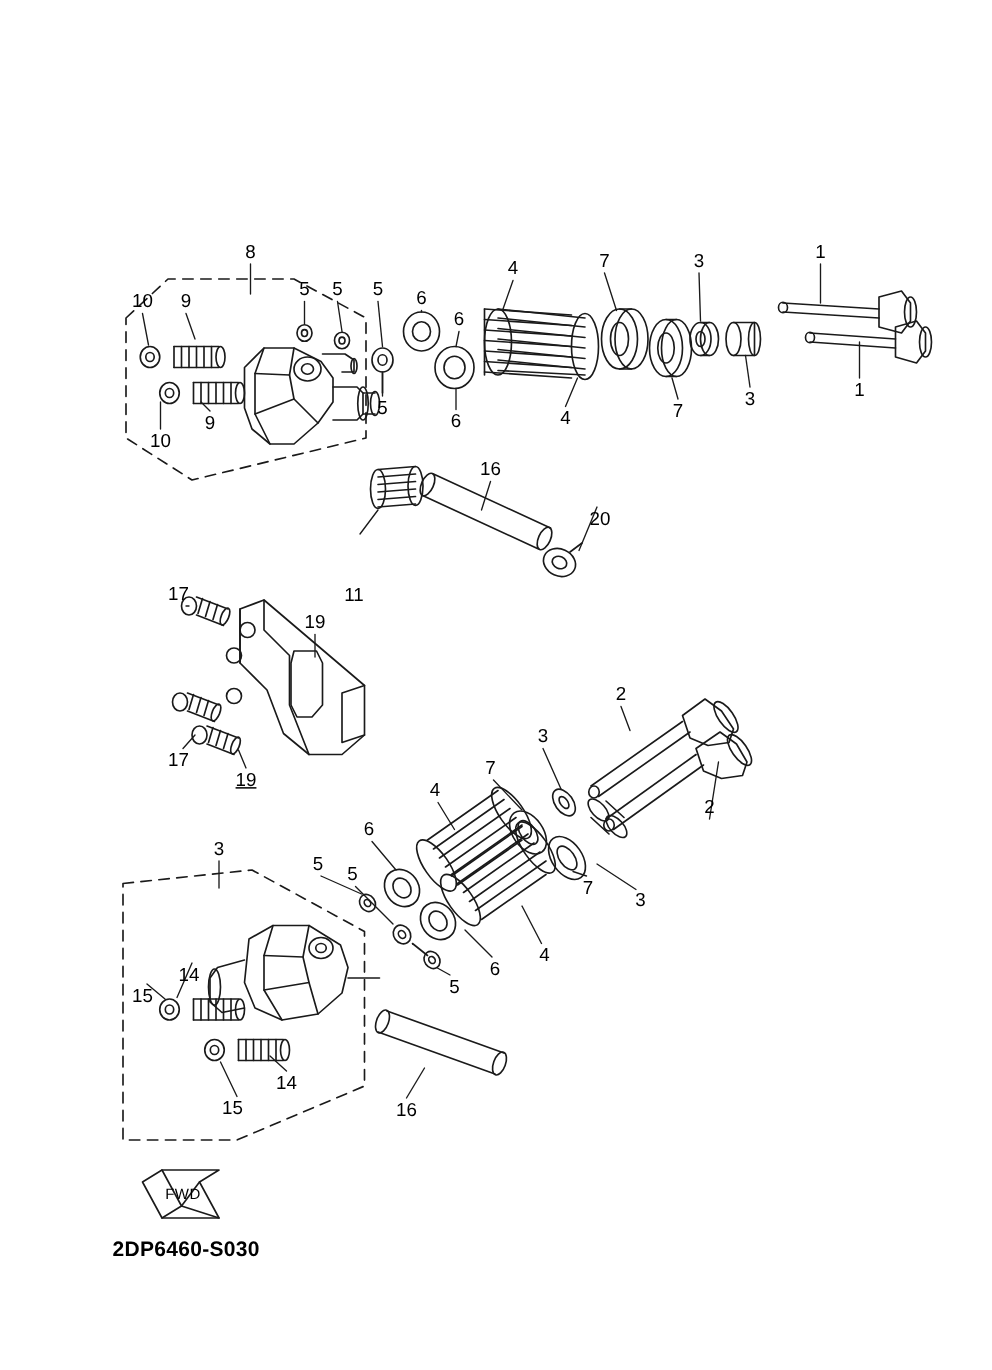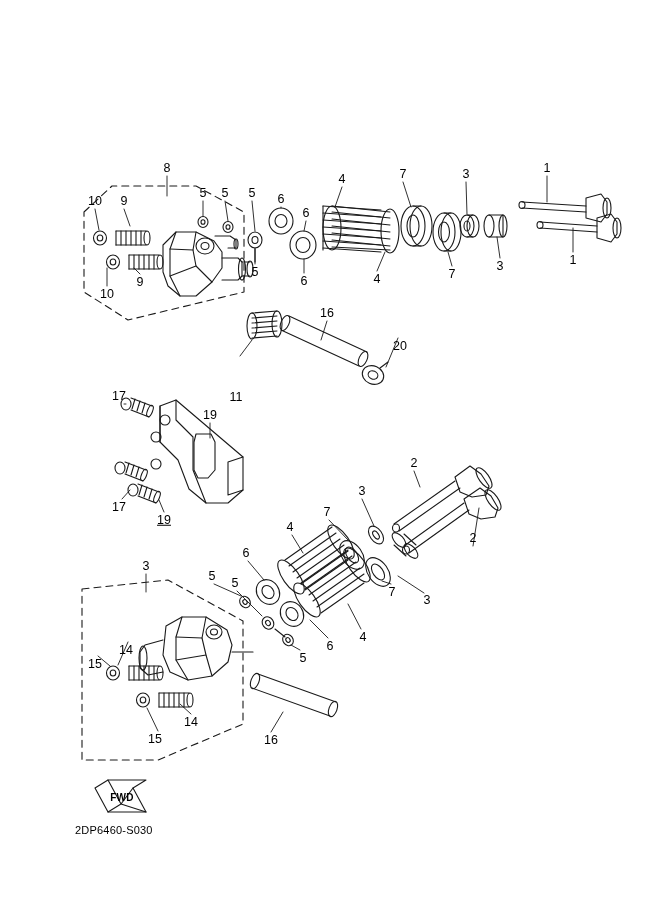--- a/index.html
+++ b/index.html
@@ -31,29 +31,30 @@
     position: absolute;
     font-size: 12.5px;
     font-family: "Liberation Sans", sans-serif;
     color: #000;
     line-height: 1;
     white-space: nowrap;
     transform: translate(-50%, -50%);
   }
   .partcode {
     position: absolute;
-    font-size: 11px;
+    font-size: 14px;
     letter-spacing: 0.2px;
     color: #000;
     white-space: nowrap;
+    font-weight: bold;
   }
   .fwd-label {
     position: absolute;
     font-size: 10px;
-    font-weight: bold;
+    font-weight: normal;
     color: #000;
     transform: translate(-50%, -50%);
     letter-spacing: 0.3px;
   }
 </style>
 </head>
 <body>
 
 <div id="diagram-root">
 

